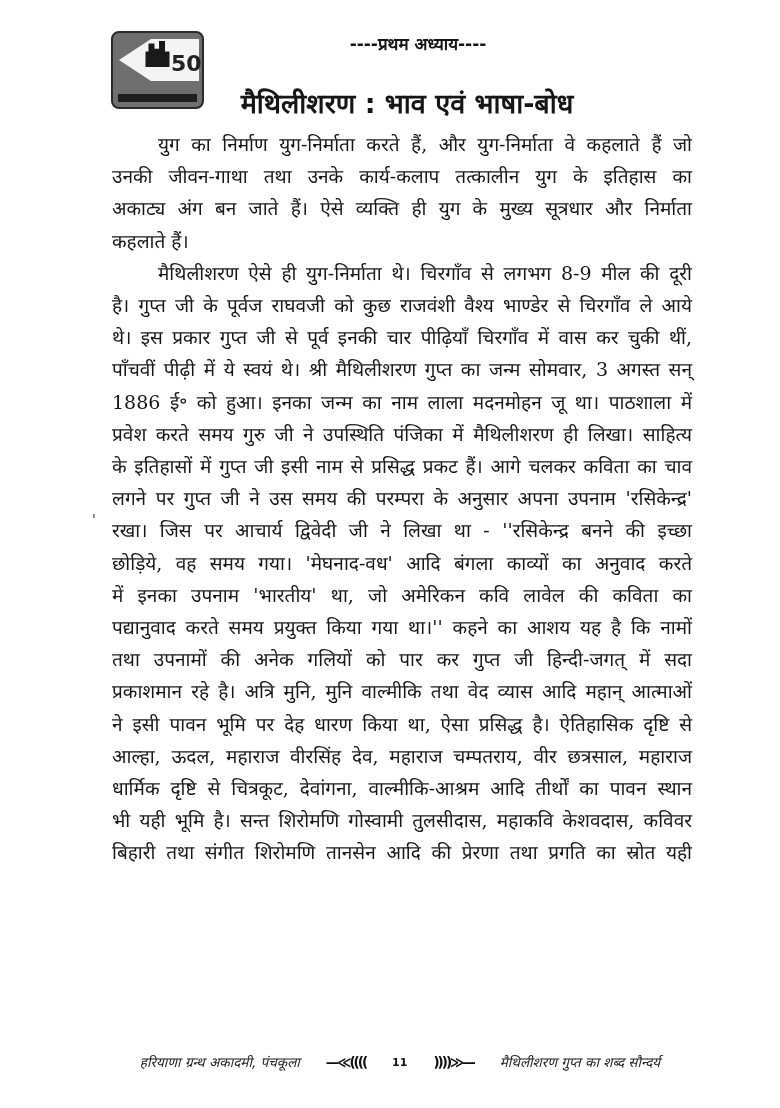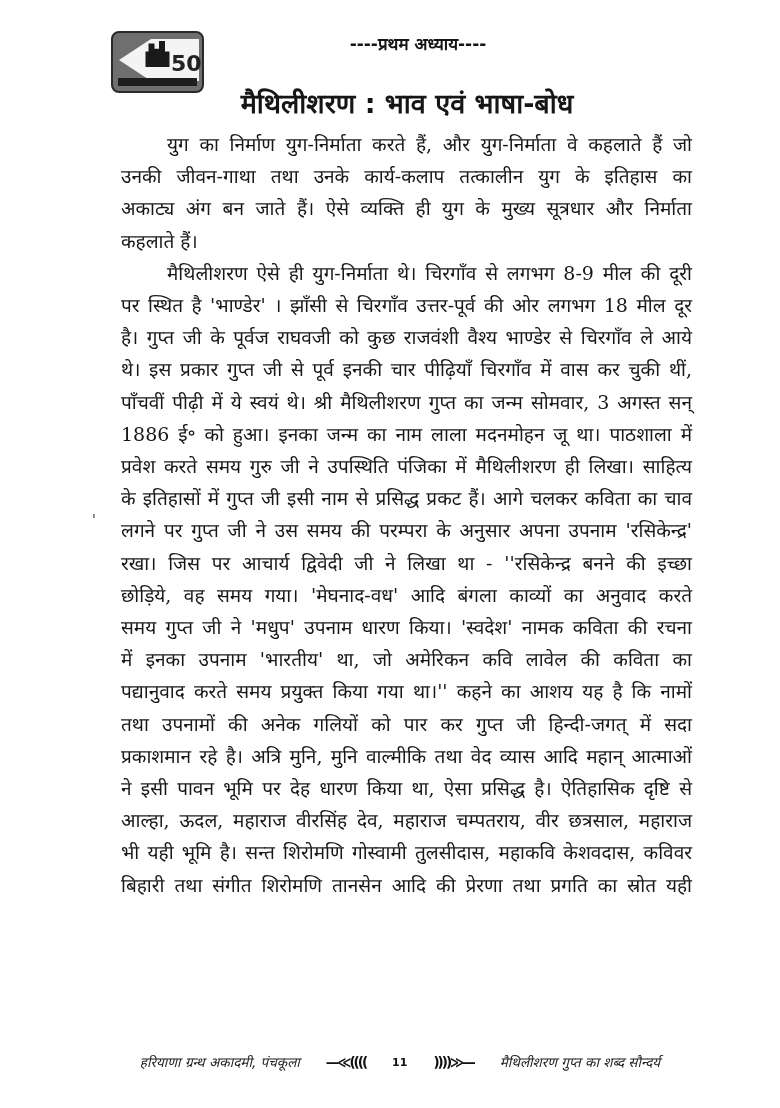--- a/index.html
+++ b/index.html
@@ -1,21 +1,21 @@
 <!DOCTYPE html>
 <html><head>
 <meta charset="utf-8">
 <style>
   html, body { margin: 0; padding: 0; }
   body {
     width: 780px; height: 1108px; background: #ffffff; position: relative; overflow: hidden;
     font-family: "DejaVu Serif", "Liberation Serif", serif; color: #161616;
   }
   .logo {
-    position: absolute; left: 111px; top: 31px; width: 93px; height: 62px;
+    position: absolute; left: 111px; top: 31px; width: 93px; height: 78px;
     background: #6f6f6f; border-radius: 8px; box-sizing: border-box; border: 2px solid #2a2a2a;
     overflow: hidden;
   }
   .logo .diamond {
     position: absolute; left: 6px; top: 6px; width: 80px; height: 42px;
     background: #f4f4f4;
     clip-path: polygon(0 50%, 40% 0, 100% 0, 100% 100%, 40% 100%);
   }
   .logo .figure {
     position: absolute; left: 28px; top: 8px; width: 30px; height: 26px; background: #1a1a1a;
@@ -33,21 +33,21 @@
     font-family: "DejaVu Sans", sans-serif; font-weight: bold; font-size: 17px; padding-left: 56px; box-sizing: border-box;
   }
   .title {
     position: absolute; left: 0; width: 100%; top: 84px; text-align: center;
     font-family: "DejaVu Sans", sans-serif; font-weight: bold; font-size: 27px; padding-left: 34px; box-sizing: border-box;
   }
   .body-text {
     position: absolute; left: 112px; width: 580px; top: 128px;
     font-size: 19px; line-height: 32.2px; text-align: justify; text-align-last: left;
   }
-  .line { display: block; text-align: justify; text-align-last: justify; white-space: nowrap; margin-left: 9px; }
+  .line { display: block; text-align: justify; text-align-last: justify; white-space: nowrap; }
   .line.last { text-align-last: left; }
   .line.indent { padding-left: 46px; }
   .margin-mark {
     position: absolute; left: 92px; top: 512px; font-size: 14px; color: #333;
   }
   .footer {
     position: absolute; left: 0; width: 100%; top: 1053px; text-align: center;
     font-family: "DejaVu Sans", sans-serif; font-size: 13.5px; font-style: italic; color: #222;
     display: flex; justify-content: center; align-items: center; gap: 26px; padding-left: 20px; box-sizing: border-box;
   }
@@ -68,37 +68,36 @@
 <div class="title">मैथिलीशरण : भाव एवं भाषा-बोध</div>
 
 <div class="margin-mark">'</div>
 
 <div class="body-text">
   <span class="line indent">युग का निर्माण युग-निर्माता करते हैं, और युग-निर्माता वे कहलाते हैं जो</span>
   <span class="line">उनकी जीवन-गाथा तथा उनके कार्य-कलाप तत्कालीन युग के इतिहास का</span>
   <span class="line">अकाट्य अंग बन जाते हैं। ऐसे व्यक्ति ही युग के मुख्य सूत्रधार और निर्माता</span>
   <span class="line last">कहलाते हैं।</span>
   <span class="line indent">मैथिलीशरण ऐसे ही युग-निर्माता थे। चिरगाँव से लगभग 8-9 मील की दूरी</span>
-  <span class="line">पर स्थित है 'भाण्डेर' । झाँसी से चिरगाँव उत्तर-पूर्व की ओर लगभग 18 मील दूर</span>
   <span class="line">है। गुप्त जी के पूर्वज राघवजी को कुछ राजवंशी वैश्य भाण्डेर से चिरगाँव ले आये</span>
   <span class="line">थे। इस प्रकार गुप्त जी से पूर्व इनकी चार पीढ़ियाँ चिरगाँव में वास कर चुकी थीं,</span>
   <span class="line">पाँचवीं पीढ़ी में ये स्वयं थे। श्री मैथिलीशरण गुप्त का जन्म सोमवार, 3 अगस्त सन्</span>
   <span class="line">1886 ई॰ को हुआ। इनका जन्म का नाम लाला मदनमोहन जू था। पाठशाला में</span>
   <span class="line">प्रवेश करते समय गुरु जी ने उपस्थिति पंजिका में मैथिलीशरण ही लिखा। साहित्य</span>
   <span class="line">के इतिहासों में गुप्त जी इसी नाम से प्रसिद्ध प्रकट हैं। आगे चलकर कविता का चाव</span>
   <span class="line">लगने पर गुप्त जी ने उस समय की परम्परा के अनुसार अपना उपनाम 'रसिकेन्द्र'</span>
   <span class="line">रखा। जिस पर आचार्य द्विवेदी जी ने लिखा था - ''रसिकेन्द्र बनने की इच्छा</span>
   <span class="line">छोड़िये, वह समय गया। 'मेघनाद-वध' आदि बंगला काव्यों का अनुवाद करते</span>
-  <span class="line">समय गुप्त जी ने 'मधुप' उपनाम धारण किया। 'स्वदेश' नामक कविता की रचना</span>
   <span class="line">में इनका उपनाम 'भारतीय' था, जो अमेरिकन कवि लावेल की कविता का</span>
   <span class="line">पद्यानुवाद करते समय प्रयुक्त किया गया था।'' कहने का आशय यह है कि नामों</span>
   <span class="line">तथा उपनामों की अनेक गलियों को पार कर गुप्त जी हिन्दी-जगत् में सदा</span>
   <span class="line">प्रकाशमान रहे है। अत्रि मुनि, मुनि वाल्मीकि तथा वेद व्यास आदि महान् आत्माओं</span>
   <span class="line">ने इसी पावन भूमि पर देह धारण किया था, ऐसा प्रसिद्ध है। ऐतिहासिक दृष्टि से</span>
   <span class="line">आल्हा, ऊदल, महाराज वीरसिंह देव, महाराज चम्पतराय, वीर छत्रसाल, महाराज</span>
+  <span class="line">धार्मिक दृष्टि से चित्रकूट, देवांगना, वाल्मीकि-आश्रम आदि तीर्थों का पावन स्थान</span>
   <span class="line">भी यही भूमि है। सन्त शिरोमणि गोस्वामी तुलसीदास, महाकवि केशवदास, कविवर</span>
   <span class="line">बिहारी तथा संगीत शिरोमणि तानसेन आदि की प्रेरणा तथा प्रगति का स्रोत यही</span>
 </div>
 
 <div class="footer">
   <span>हरियाणा ग्रन्थ अकादमी, पंचकूला</span>
   <span class="orn">—≪((((</span>
   <span class="pageno">11</span>
   <span class="orn">))))≫—</span>
   <span>मैथिलीशरण गुप्त का शब्द सौन्दर्य</span>

